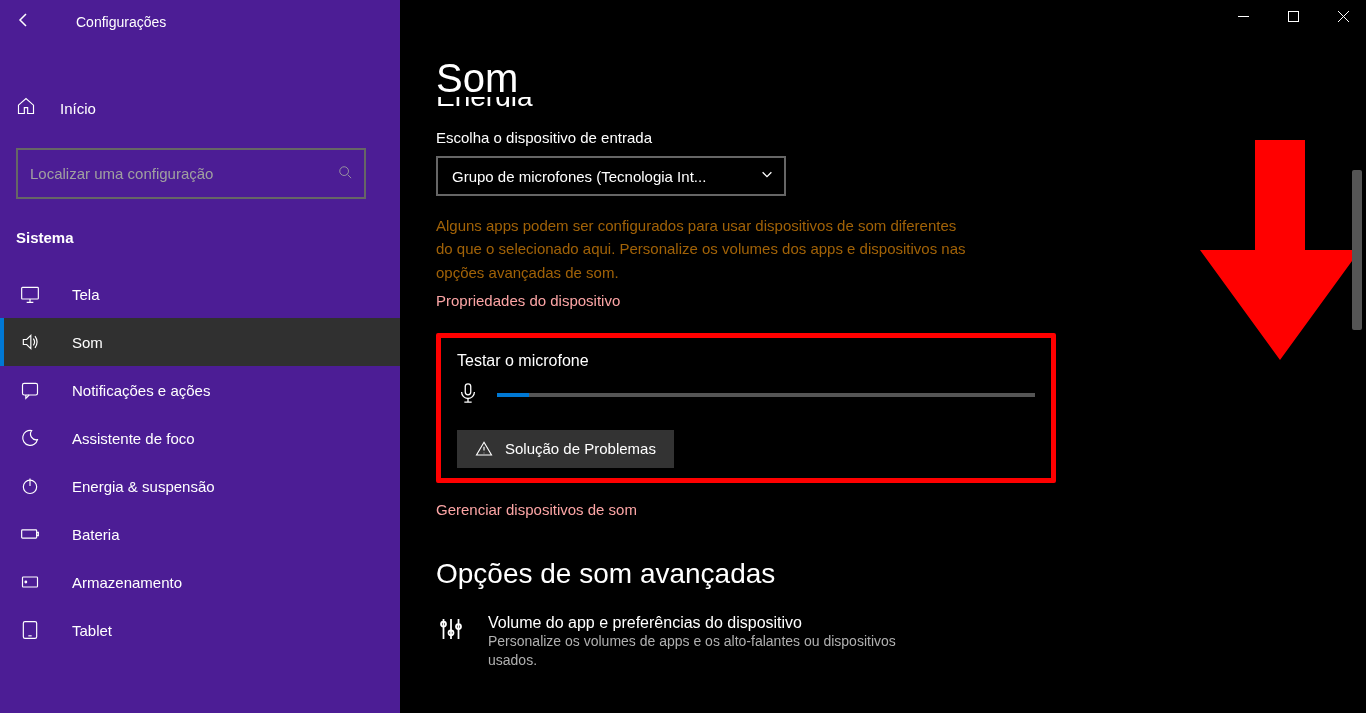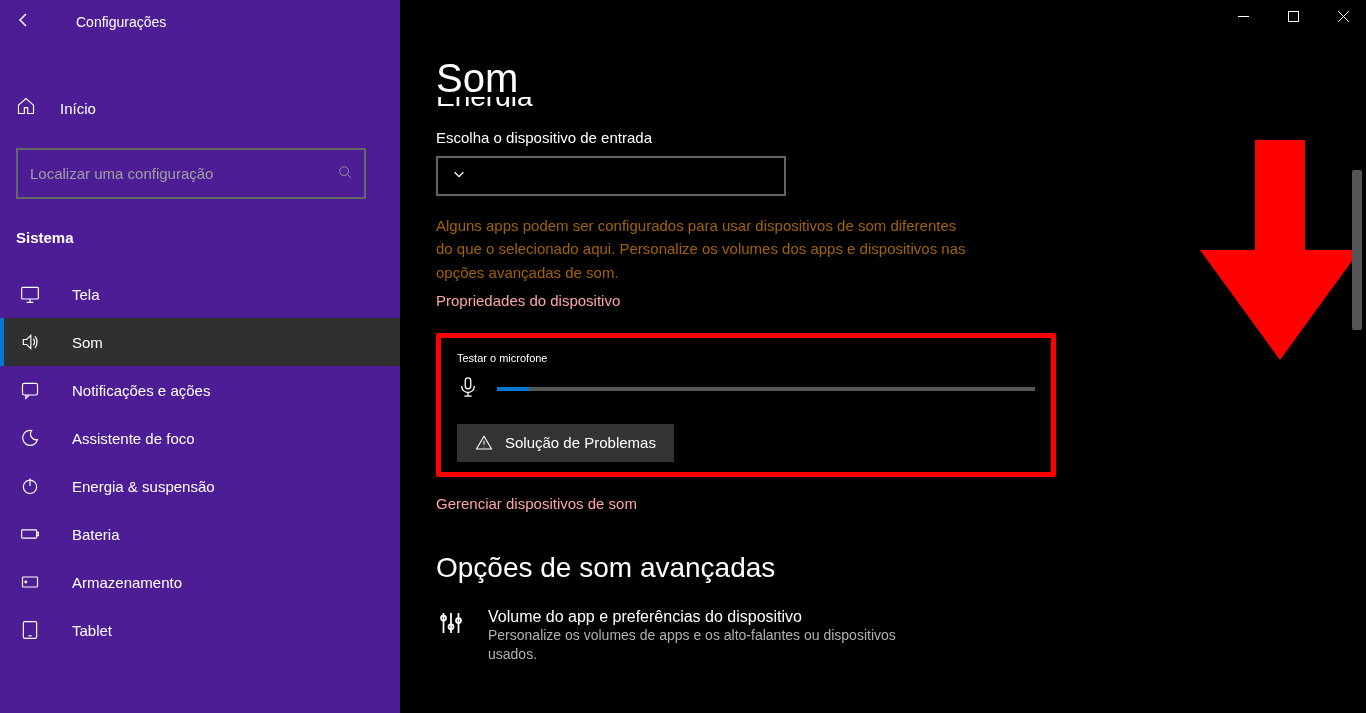--- a/index.html
+++ b/index.html
@@ -36,21 +36,21 @@
   .scrolled-heading { font-size: 28px; font-weight: 300; margin-top: -4px; margin-bottom: 22px; overflow: hidden; height: 10px; position: relative; }
   .scrolled-heading span { position: absolute; bottom: -6px; }
   .label-txt { font-size: 15px; margin-bottom: 10px; }
   .device-select { width: 350px; height: 40px; border: 2px solid #666; background: transparent; display: flex; align-items: center; justify-content: space-between; padding: 0 10px 0 14px; cursor: pointer; margin-bottom: 18px; }
   .device-select .val { font-size: 15px; white-space: nowrap; overflow: hidden; text-overflow: ellipsis; flex: 1; padding-right: 8px; }
   .device-select .chev svg { width: 14px; height: 14px; stroke: #fff; fill: none; stroke-width: 1.5; }
   .desc { font-size: 15px; color: #a16207; line-height: 1.55; margin-bottom: 8px; max-width: 540px; }
   .link { color: #fca5a5; font-size: 15px; cursor: pointer; display: inline-block; }
   .link.top { margin-bottom: 18px; }
   .red-box { border: 5px solid #ff0000; border-radius: 2px; padding: 14px 16px 10px; margin: 6px 0 10px; width: 620px; }
-  .mic-label { font-size: 11px; margin-bottom: 12px; }
+  .mic-label { font-size: 16px; margin-bottom: 12px; }
   .mic-row { display: flex; align-items: center; gap: 18px; margin-bottom: 22px; }
   .mic-icon svg { width: 22px; height: 22px; stroke: #fff; fill: none; stroke-width: 1.4; }
   .mic-bar { flex: 1; height: 4px; background: #555; position: relative; }
   .mic-fill { position: absolute; left: 0; top: 0; height: 100%; background: #0078d4; width: 6%; }
   .troubleshoot-btn { display: inline-flex; align-items: center; gap: 12px; background: #333; border: none; color: #fff; padding: 10px 18px; font-size: 15px; cursor: pointer; }
   .troubleshoot-btn svg { width: 18px; height: 18px; stroke: #fff; fill: none; stroke-width: 1.5; }
   .link.manage { margin: 8px 0 40px; }
   .adv-heading { font-size: 28px; font-weight: 300; margin-bottom: 24px; }
   .adv-row { display: flex; gap: 22px; align-items: flex-start; }
   .adv-icon svg { width: 30px; height: 30px; stroke: #fff; fill: none; stroke-width: 1.4; }
@@ -198,20 +198,21 @@
     </div>
 
     <div class="content">
       <h1 class="page-title">Som</h1>
       <div class="scrolled-heading">
           <span>Energia</span>
         </div>
 
       <div class="label-txt">Escolha o dispositivo de entrada</div>
       <div class="device-select">
+        <span class="val">Grupo de microfones (Tecnologia Int...</span>
         <span class="chev"><svg viewBox="0 0 16 16">
               <path d="M3 6 L8 11 L13 6"></path>
             </svg></span>
       </div>
 
       <p class="desc">Alguns apps podem ser configurados para usar dispositivos de som diferentes do que o selecionado aqui. Personalize os volumes dos apps e dispositivos nas opções avançadas de som.</p>
       <a class="link top">Propriedades do dispositivo</a>
 
       <div class="red-box">
         <div class="mic-label">Testar o microfone</div>

